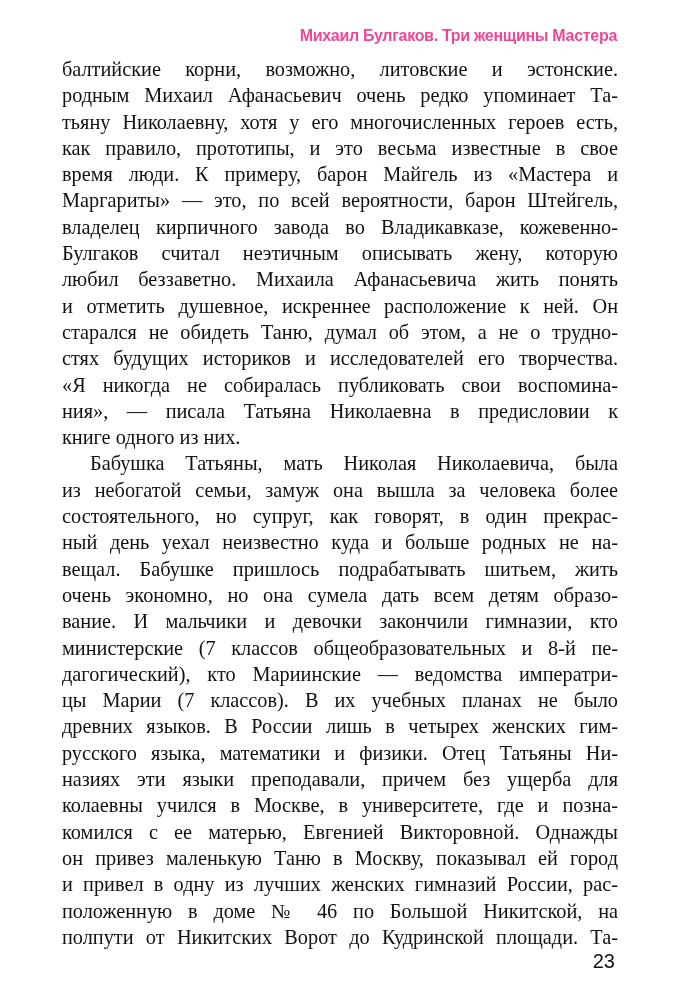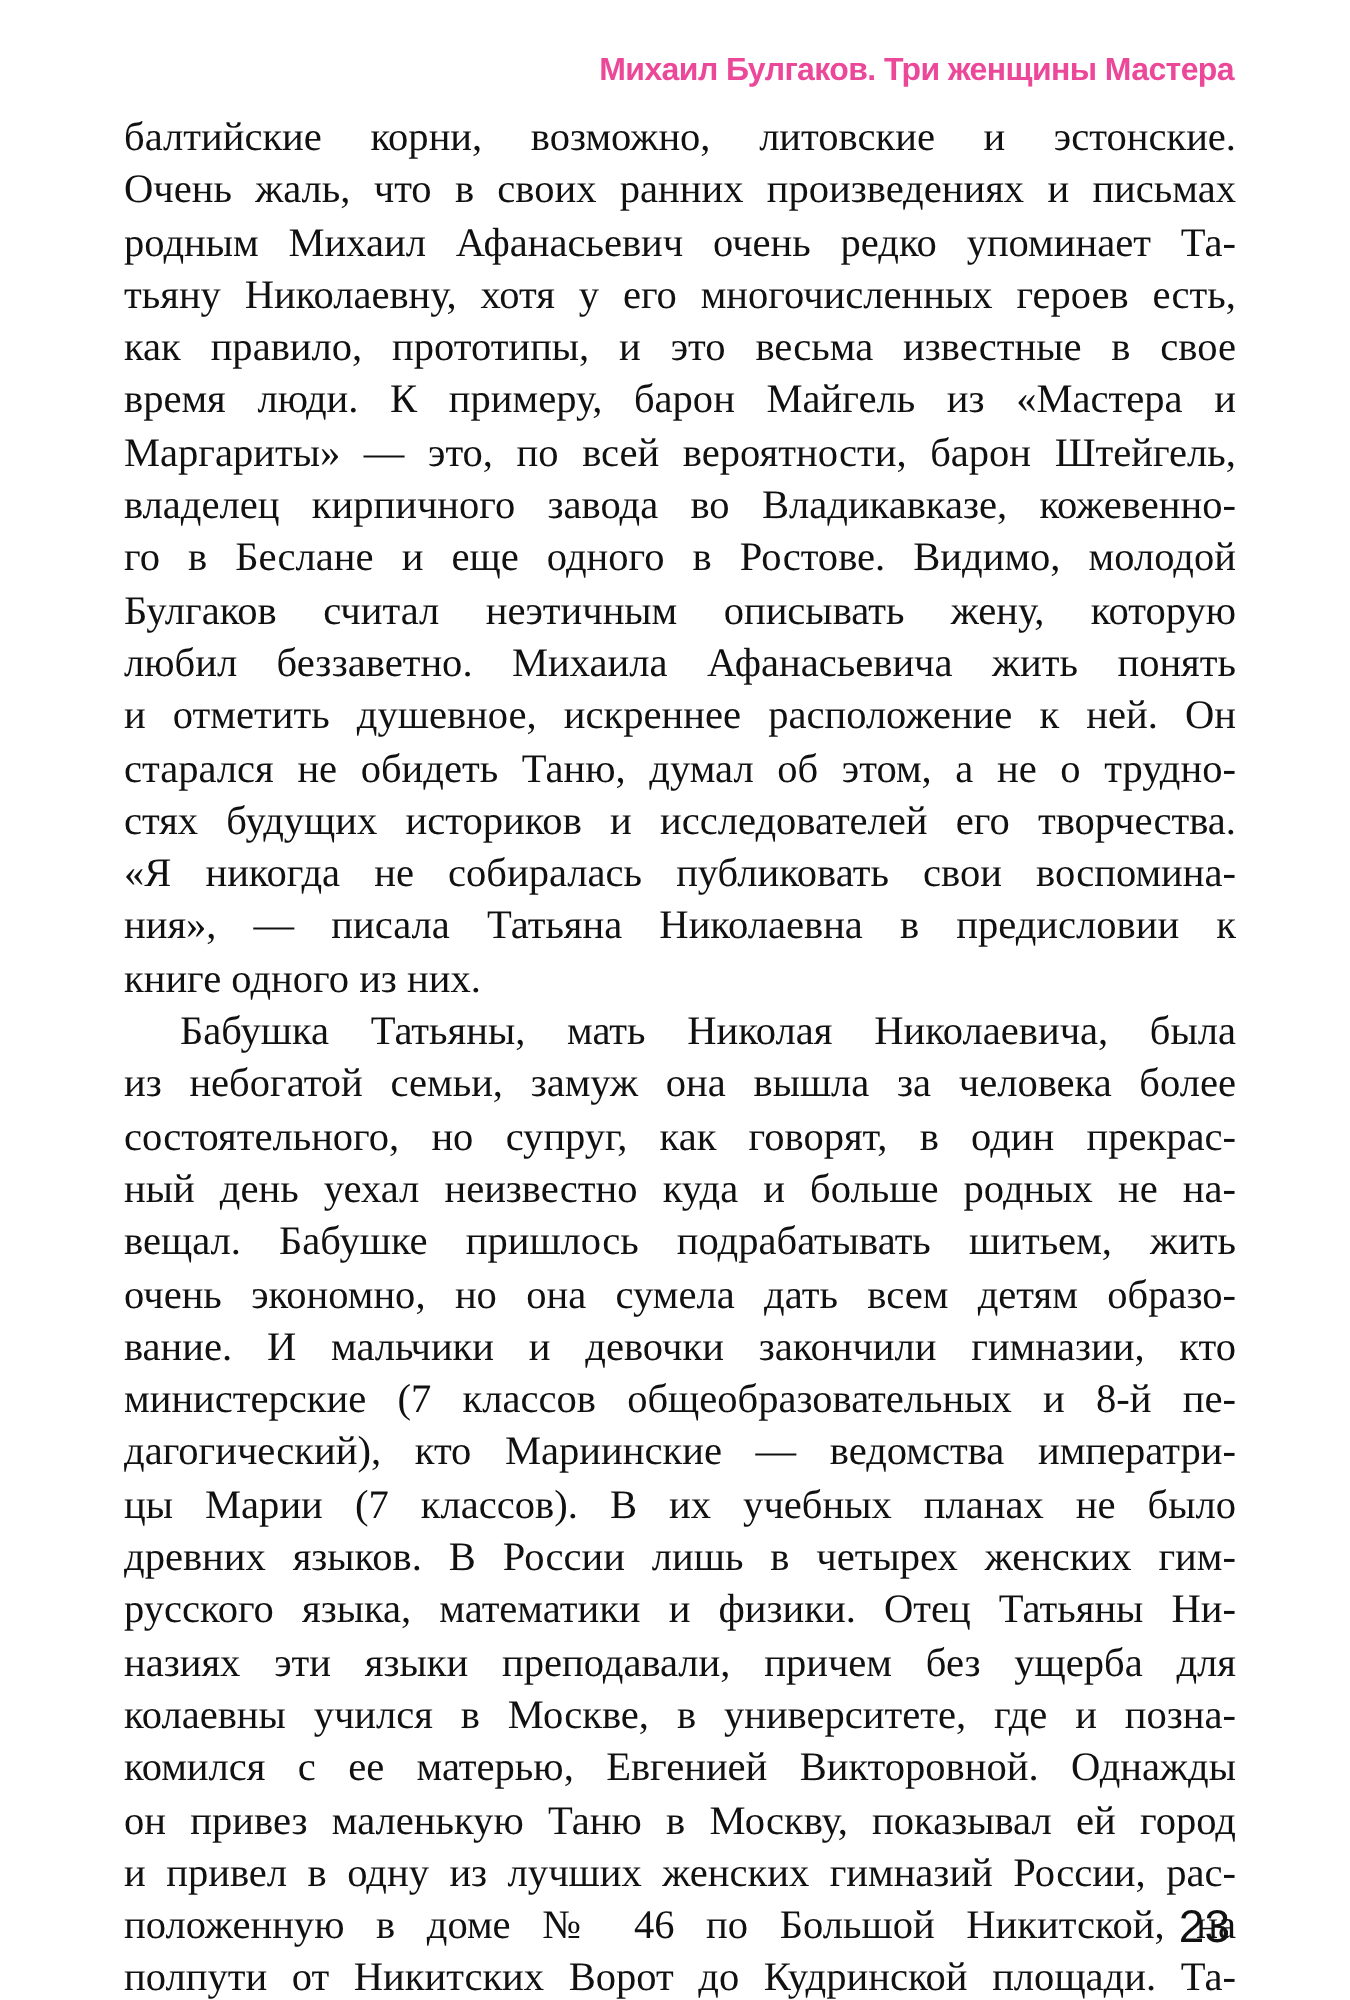--- a/index.html
+++ b/index.html
@@ -15,39 +15,37 @@
     color: #111;
   }
   .line {
     display: block; text-align: justify; text-align-last: justify;
     white-space: nowrap; height: 26.3px; overflow: visible;
   }
   .line.last { text-align-last: left; font-family: Liberation Serif, serif; }
   .line.indent { padding-left: 28px; }
   .page-number {
     position: absolute; top: 950px; right: 60px;
-    font-family: "Liberation Sans", sans-serif; font-size: 23px; color: #111;
+    font-family: "Liberation Sans", sans-serif; font-size: 20px; color: #111;
   }
 </style>
 </head>
 <body>
 
 <div class="running-head">Михаил Булгаков. Три женщины Мастера</div>
 
 <div class="body-text">
   <div>
     <span class="line">балтийские корни, возможно, литовские и эстонские.</span>
-    <span class="line">Очень жаль, что в своих ранних произведениях и письмах</span>
     <span class="line">родным Михаил Афанасьевич очень редко упоминает Та-</span>
     <span class="line">тьяну Николаевну, хотя у его многочисленных героев есть,</span>
     <span class="line">как правило, прототипы, и это весьма известные в свое</span>
     <span class="line">время люди. К примеру, барон Майгель из «Мастера и</span>
     <span class="line">Маргариты» — это, по всей вероятности, барон Штейгель,</span>
     <span class="line">владелец кирпичного завода во Владикавказе, кожевенно-</span>
-    <span class="line">го в Беслане и еще одного в Ростове. Видимо, молодой</span>
     <span class="line">Булгаков считал неэтичным описывать жену, которую</span>
     <span class="line">любил беззаветно. Михаила Афанасьевича жить понять</span>
     <span class="line">и отметить душевное, искреннее расположение к ней. Он</span>
     <span class="line">старался не обидеть Таню, думал об этом, а не о трудно-</span>
     <span class="line">стях будущих историков и исследователей его творчества.</span>
     <span class="line">«Я никогда не собиралась публиковать свои воспомина-</span>
     <span class="line">ния», — писала Татьяна Николаевна в предисловии к</span>
     <span class="line last">книге одного из них.</span>
   </div>
   <div>

